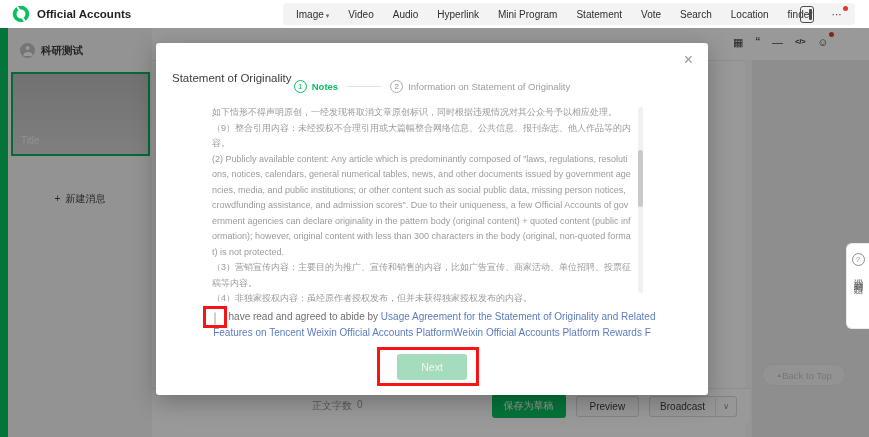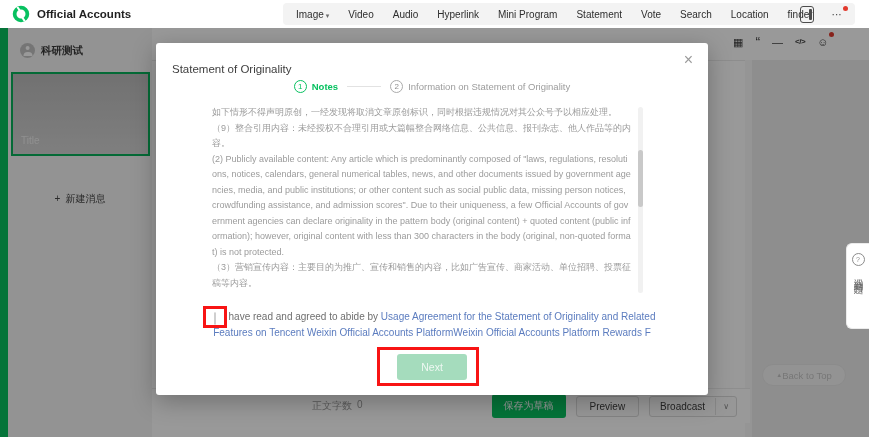--- a/index.html
+++ b/index.html
@@ -49,21 +49,21 @@
   .btn-split .dd{padding:4px 7px;border-left:1px solid #e2e2e2;color:#8a8a8a;font-size:8px;}
   .back-top{position:absolute;left:762px;top:364px;width:84px;height:22px;background:#f6f6f6;border:1px solid #e8e8e8;border-radius:12px;display:flex;align-items:center;justify-content:center;z-index:2;color:#c6c6c6;font-size:9.5px;cursor:pointer;box-sizing:border-box;text-align:right;}
   .back-top .up{font-size:6px;color:#c6c6c6;}
   
   .overlay{position:absolute;left:0;top:28px;width:869px;height:409px;background:rgba(0,0,0,0.40);z-index:10;}
   .help-widget{position:absolute;right:0;top:243px;width:23px;height:86px;background:#fff;border:1px solid #ebebeb;border-right:none;border-radius:6px 0 0 6px;z-index:30;display:flex;flex-direction:column;align-items:center;padding-top:9px;box-sizing:border-box;cursor:pointer;}
   .help-q{width:11px;height:11px;border:1px solid #8c8c8c;border-radius:50%;color:#8c8c8c;font-size:7px;line-height:11px;text-align:center;margin-bottom:5px;flex:none;}
   .help-text{writing-mode:vertical-rl;font-size:9.5px;color:#666;letter-spacing:2px;}
   
   .modal{position:absolute;left:156px;top:43px;width:552px;height:352px;background:#fff;border-radius:3px;z-index:20;box-shadow:0 6px 24px rgba(0,0,0,.28);}
-  .modal-title{position:absolute;left:16px;top:20px;font-size:11.5px;color:#404040;}
+  .modal-title{position:absolute;left:16px;top:29px;font-size:11.5px;color:#404040;}
   .modal-close{position:absolute;right:15px;top:9px;font-size:16px;color:#9a9a9a;cursor:pointer;line-height:16px;}
   .stepper{position:absolute;left:0;top:37px;width:100%;display:flex;align-items:center;justify-content:center;gap:9px;}
   .step{display:flex;align-items:center;gap:5px;}
   .step-circle{width:13px;height:13px;border-radius:50%;border:1px solid;font-size:8px;display:flex;align-items:center;justify-content:center;box-sizing:border-box;}
   .step.active .step-circle{border-color:#07c160;color:#07c160;}
   .step.active .step-label{color:#07c160;font-weight:700;font-size:9.5px;}
   .step.idle .step-circle{border-color:#ababab;color:#8f8f8f;}
   .step.idle .step-label{color:#9c9c9c;font-size:9.5px;}
   .step-line{width:34px;height:1px;background:#e2e2e2;}
   .modal-body{position:absolute;left:56px;top:62px;width:420px;height:197px;overflow:hidden;font-size:9px;line-height:15.5px;color:#9b9b9b;word-break:break-all;}
@@ -181,20 +181,21 @@
       <span class="step-circle">2</span>
       <span class="step-label">Information on Statement of Originality</span>
     </span>
   </div>
 
   <div class="modal-body">
     <p>如下情形不得声明原创，一经发现将取消文章原创标识，同时根据违规情况对其公众号予以相应处理。</p>
     <p>（9）整合引用内容：未经授权不合理引用或大篇幅整合网络信息、公共信息、报刊杂志、他人作品等的内容。</p>
     <p>(2) Publicly available content: Any article which is predominantly composed of "laws, regulations, resolutions, notices, calendars, general numerical tables, news, and other documents issued by government agencies, media, and public institutions; or other content such as social public data, missing person notices, crowdfunding assistance, and admission scores". Due to their uniqueness, a few Official Accounts of government agencies can declare originality in the pattern body (original content) + quoted content (public information); however, original content with less than 300 characters in the body (original, non-quoted format) is not protected.</p>
     <p>（3）营销宣传内容：主要目的为推广、宣传和销售的内容，比如广告宣传、商家活动、单位招聘、投票征稿等内容。</p>
+    <p>（4）非独家授权内容：虽经原作者授权发布，但并未获得独家授权发布的内容。</p>
 
   </div>
   <div class="mb-track">
     <div class="mb-thumb"></div>
   </div>
 
   <div class="agreement">
     <span class="cb-wrap">
       <span class="checkbox"></span>
       <span class="anno anno-cb"></span>

